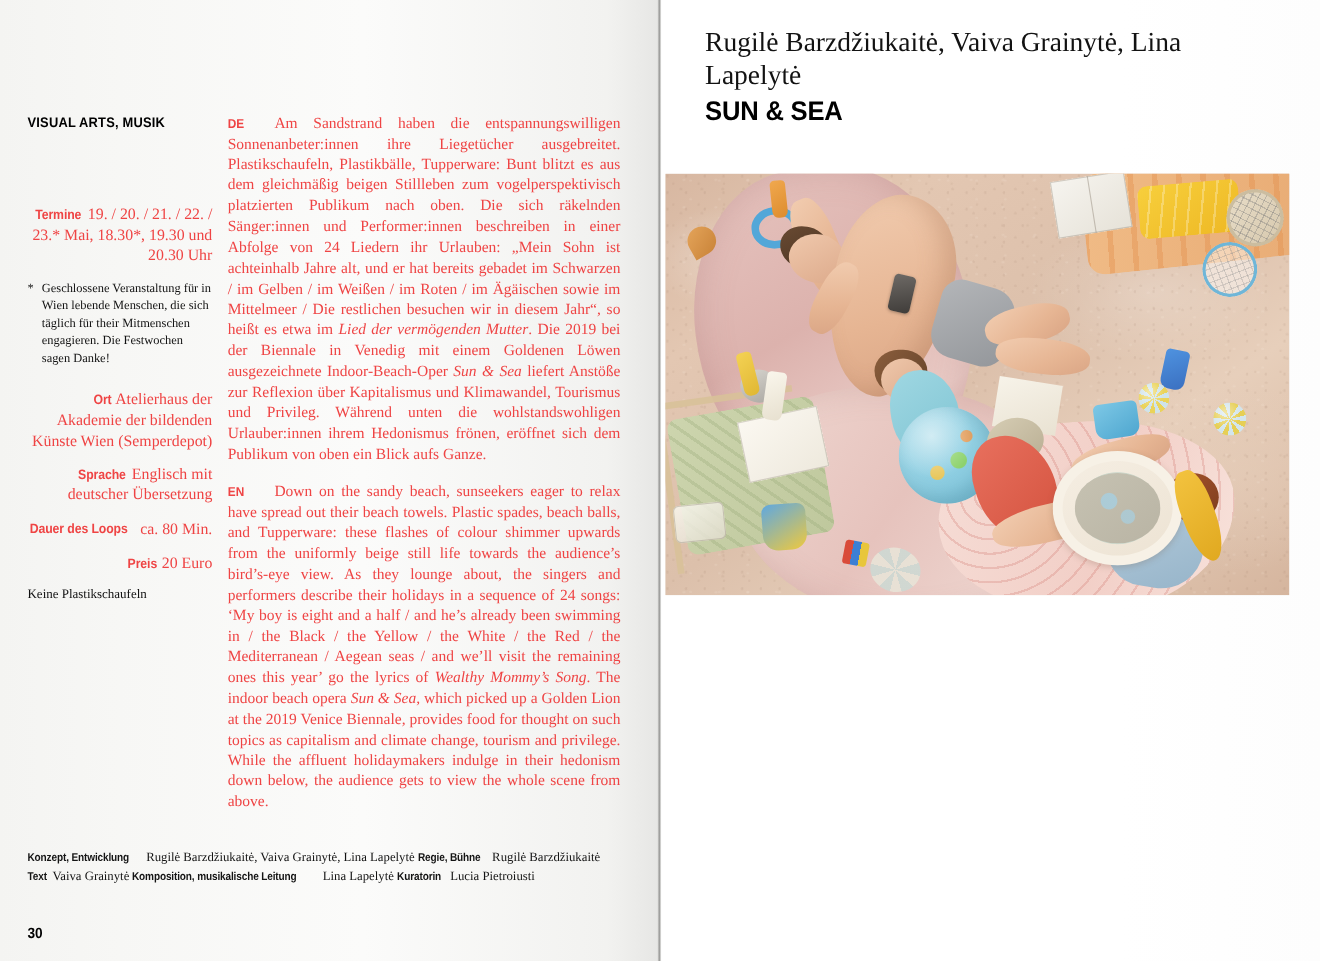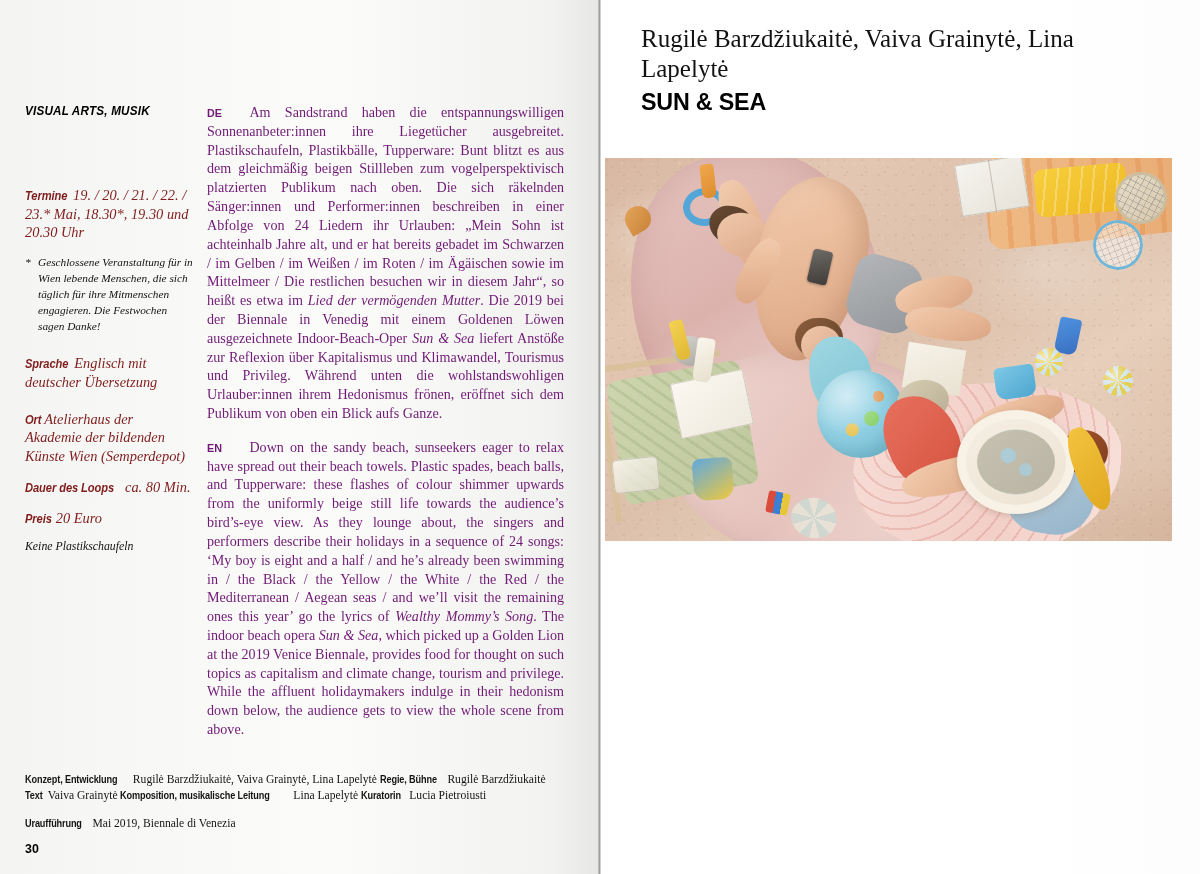--- a/index.html
+++ b/index.html
@@ -20,48 +20,48 @@
   .right-page{
     position:absolute;left:600px;top:0;width:600px;height:874px;
     background:linear-gradient(to right,#ffffff 0%,#ffffff 70%,#fdfdfd 100%);
   }
   .gutter{
     position:absolute;left:598px;top:0;width:3px;height:874px;
     background:linear-gradient(to right,#cfcfcd,#9d9d9b,#e9e9e7);
   }
 
   
-  .sidebar{position:absolute;left:25px;top:104px;width:168px;font-style:italic;}
+  .sidebar{position:absolute;left:25px;top:104px;width:168px;}
   .kicker{
     font-family:"Liberation Sans", sans-serif;
     font-weight:bold;font-size:12.6px;letter-spacing:.2px;
     transform:scaleX(.93);transform-origin:left center;
     margin:0 0 68px 0;color:#000;
   }
-  .meta-block{font-size:14.4px;line-height:1.3;margin:0 0 12px 0;color:#7f1d1d;}
+  .meta-block{font-size:14.4px;line-height:1.3;margin:0 0 12px 0;color:#ef4444;text-align:right;}
   .meta-label{
     font-family:"Liberation Sans", sans-serif;
     font-weight:bold;font-size:12.4px;letter-spacing:-.1px;
     transform:scaleX(.9);display:inline-block;transform-origin:left center;
     margin-right:1px;
   }
   .footnote{
     position:relative;font-size:11.3px;line-height:1.42;
     margin:12px 0 20px 0;padding-left:13px;color:#111;
   }
   .footnote .star{position:absolute;left:0;top:0;}
   .note-plain{font-size:11.8px;line-height:1.35;margin:10px 0 0 0;}
   .m-termine{margin-bottom:6px;}
   .m-ort{margin-top:18px;}
 
   
   .body-col{position:absolute;left:207px;top:103px;width:357px;}
   .para{
     font-size:14.1px;line-height:1.335;text-align:justify;
-    margin:0 0 15px 0;color:#701a75;
+    margin:0 0 15px 0;color:#ef4444;
     -webkit-hyphens:auto;hyphens:auto;
   }
   .lang{
     font-family:"Liberation Sans", sans-serif;
     font-weight:bold;font-size:11.7px;letter-spacing:.1px;
     transform:scaleX(.92);display:inline-block;transform-origin:left center;
   }
   .lang-gap{display:inline-block;width:26px;}
   .para i{font-style:italic;}
 
@@ -363,29 +363,29 @@
 
   <div class="sidebar">
 
     <div class="kicker">VISUAL ARTS, MUSIK</div>
 
     <p class="meta-block m-termine">
       <span class="meta-label">Termine</span><span>19. / 20. / 21. / 22. / 23.* Mai, 18.30*, 19.30 und 20.30 Uhr</span>
     </p>
 
     <p class="footnote">
-      <span class="star">*</span><span>Geschlossene Veranstaltung für in Wien lebende Menschen, die sich täglich für ihre Mitmenschen engagieren. Die Festwochen sagen Danke!</span>
+      <span class="star">*</span><span>Geschlossene Veranstaltung für in Wien lebende Menschen, die sich täglich für their Mitmenschen engagieren. Die Festwochen sagen Danke!</span>
+    </p>
+
+    <p class="meta-block m-ort">
+      <span class="meta-label">Ort</span><span>Atelierhaus der Akademie der bildenden Künste Wien (Semperdepot)</span>
     </p>
 
     <p class="meta-block">
       <span class="meta-label">Sprache</span><span>Englisch mit deutscher Übersetzung</span>
-    </p>
-
-    <p class="meta-block m-ort">
-      <span class="meta-label">Ort</span><span>Atelierhaus der Akademie der bildenden Künste Wien (Semperdepot)</span>
     </p>
 
     <p class="meta-block">
       <span class="meta-label">Dauer des Loops</span><span>ca. 80 Min.</span>
     </p>
 
     <p class="meta-block">
       <span class="meta-label">Preis</span><span>20 Euro</span>
     </p>
 
@@ -465,18 +465,17 @@
       <div class="fig bucket-blue"></div>
       <div class="fig cup-blue"></div>
       <div class="fig ball-y"></div>
       <div class="fig ball-y2"></div>
       <div class="fig banana-float"></div>
     </div>
   </div>
 
   <div class="credits">
     <p class="credit-line"><span class="credit-label">Konzept, Entwicklung</span><span> Rugilė Barzdžiukaitė, Vaiva Grainytė, Lina Lapelytė </span><span class="credit-label">Regie, Bühne</span><span> Rugilė Barzdžiukaitė </span><span class="credit-label">Text</span><span> Vaiva Grainytė </span><span class="credit-label">Komposition, musikalische Leitung</span><span> Lina Lapelytė </span><span class="credit-label">Kuratorin</span><span> Lucia Pietroiusti</span></p>
-    <p class="credit-line"><span class="credit-label">Uraufführung</span><span> Mai 2019, Biennale di Venezia</span></p>
   </div>
 
   <div class="folio">30</div>
 
 </div>
 
 </body></html>

